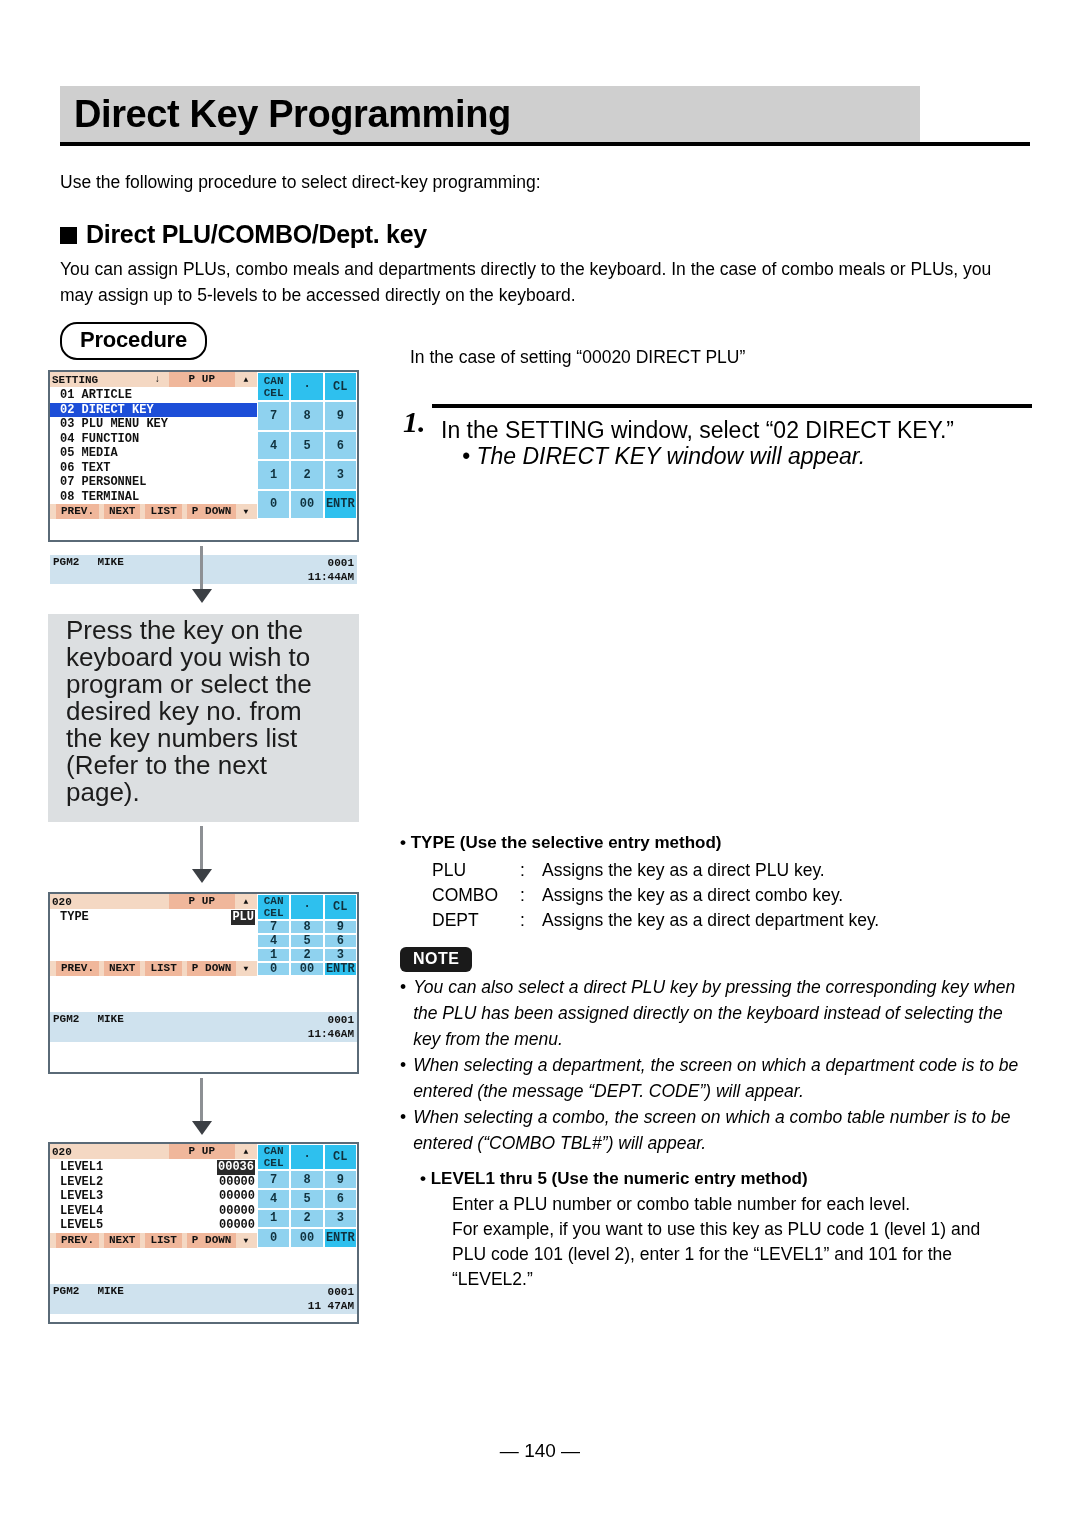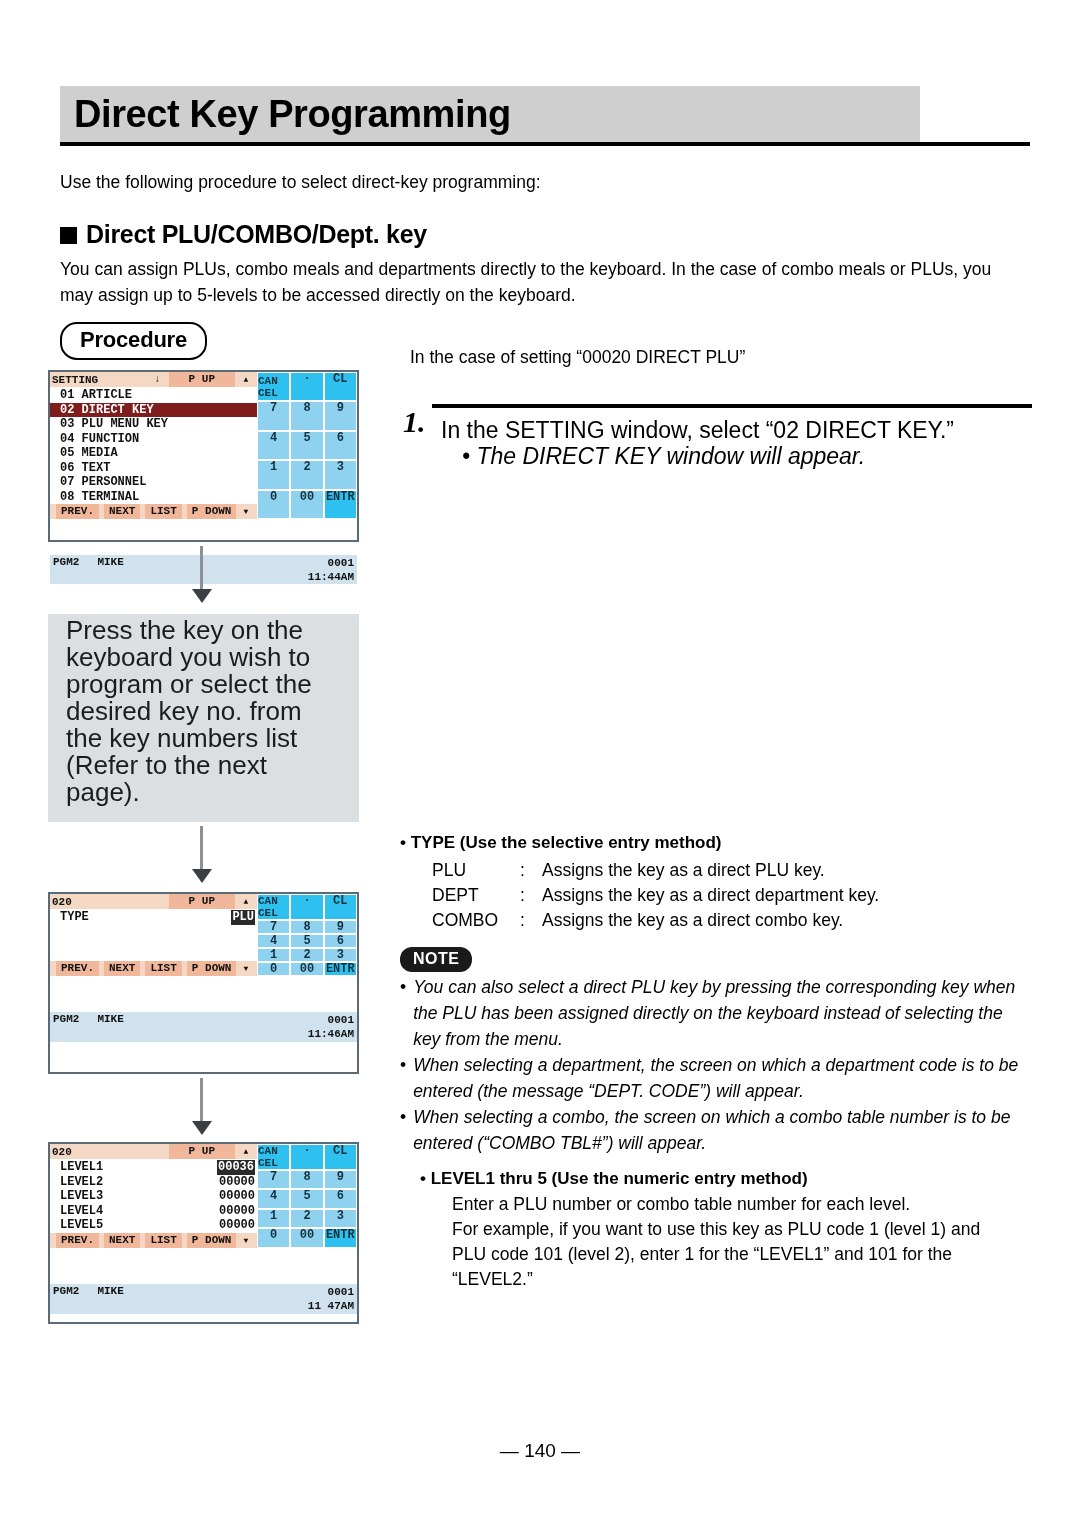--- a/index.html
+++ b/index.html
@@ -79,21 +79,21 @@
     position:absolute; left:400px; top:830px; width:630px;
   }
   .type-head{ font-size:17px; font-weight:bold; line-height:26px; }
   .type-table{ border-collapse:collapse; margin-left:32px; margin-top:2px; }
   .type-table td{ font-size:17.5px; line-height:25px; padding:0; vertical-align:top; }
   .type-table td.k{ width:88px; }
   .type-table td.c{ width:22px; }
 
   .note-badge{
     position:absolute; left:400px; top:947px;
-    background:#1a1a1a; color:#fff; border-radius:12px;
+    background:#1a1a1a; color:#fff; border-radius:6px;
     font-size:16px; font-weight:bold; letter-spacing:0.5px;
     padding:3px 13px 4px 13px;
   }
   .note-list{
     position:absolute; left:400px; top:974px; width:634px;
     font-style:italic; font-size:17.5px; line-height:26px;
   }
   .note-list .li{ display:flex; gap:7px; margin-bottom:0px; }
   .note-list .li .b{ flex:0 0 auto; font-style:normal; }
 
@@ -155,21 +155,21 @@
 
   .lcd-rows{
     flex:1 1 auto; background:#fff; padding-top:1px;
     font-size:12px; line-height:14.5px; color:#111; font-weight:bold;
   }
   .lcd-row{
     display:flex; padding-left:10px; padding-right:2px; height:14.5px; align-items:center;
   }
   .lcd-row .lbl{ white-space:pre; }
   .lcd-row .val{ margin-left:auto; white-space:pre; }
-  .lcd-row.sel{ background:#7f1d1d; color:#fff; }
+  .lcd-row.sel{ background:#1d4ed8; color:#fff; }
   .inv{ background:#2a2a2a; color:#fff; padding:0 1px; }
 
   .lcd-softbar{
     background:#f4d8c3; height:15px; display:flex; align-items:center;
     font-size:11px; font-weight:bold; color:#111;
   }
   .lcd-softbar .sk{
     background:#f0b79b; height:15px; line-height:15px; padding:0 5px; margin-right:5px;
   }
   .lcd-softbar .sk:first-child{ margin-left:6px; }
@@ -182,21 +182,21 @@
   .lcd-status .s1{ padding-top:1px; }
   .lcd-status .s2{ padding-top:1px; padding-left:18px; }
   .lcd-status .right{
     margin-left:auto; text-align:right; line-height:14px; padding-top:1px; white-space:pre;
   }
 
   
   .kp{ display:flex; flex-direction:column; height:100%; }
   .kp-row{ display:flex; flex:1 1 0; }
   .kp-key{
-    flex:1 1 0; border:1px solid #ffffff; display:flex; align-items:flex-start;
+    flex:1 1 0; border:1px solid #ffffff; display:flex; align-items:center;
     justify-content:center; font-size:12px; font-weight:bold; color:#10323f;
     background:#8fd2ef; line-height:12px; text-align:center;
   }
   .kp-key.dark{ background:#2ec0ee; }
   .kp-key.two{ flex-direction:column; font-size:11px; line-height:12px; }
 </style>
 </head>
 <body>
 
 <div class="title-band">
@@ -226,28 +226,28 @@
 <div class="type-block">
   <div class="type-head">• TYPE (Use the selective entry method)</div>
   <table class="type-table">
     <tbody>
         <tr>
       <td class="k">PLU</td>
       <td class="c">:</td>
       <td>Assigns the key as a direct PLU key.</td>
     </tr>
     <tr>
+      <td class="k">COMBO</td>
+      <td class="c">:</td>
+      <td>Assigns the key as a direct combo key.</td>
+    </tr>
+    <tr>
       <td class="k">DEPT</td>
       <td class="c">:</td>
       <td>Assigns the key as a direct department key.</td>
-    </tr>
-    <tr>
-      <td class="k">COMBO</td>
-      <td class="c">:</td>
-      <td>Assigns the key as a direct combo key.</td>
     </tr>
   </tbody>
     </table>
 </div>
 
 <div class="note-badge">NOTE</div>
 <div class="note-list">
   <div class="li">
     <span class="b">•</span>
     <span>You can also select a direct PLU key by pressing the corresponding key when the PLU has been assigned directly on the keyboard instead of selecting the key from the menu.</span>

